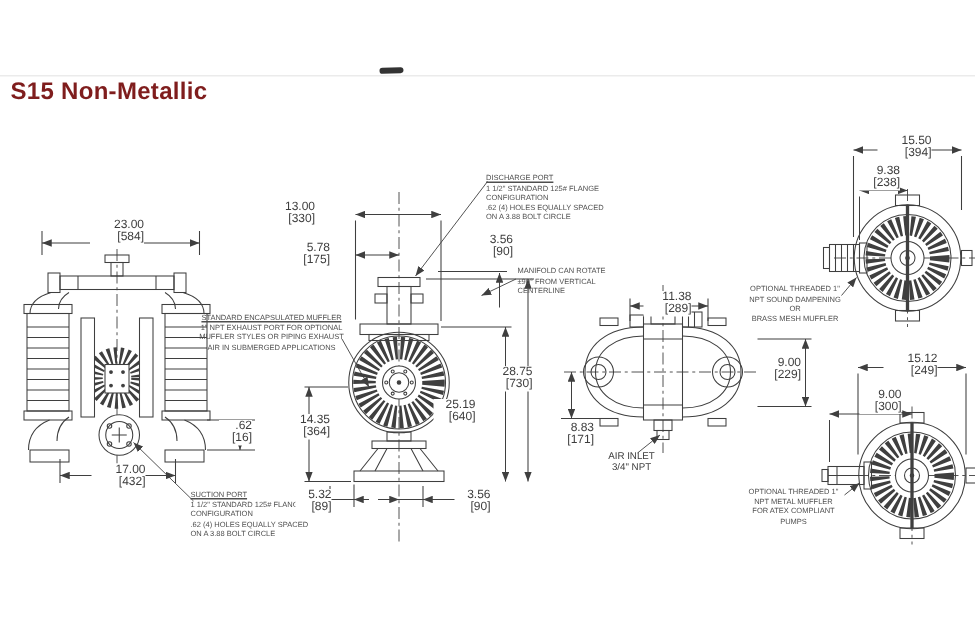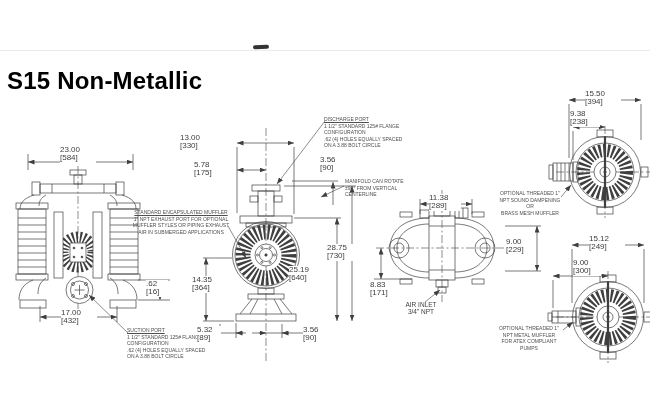--- a/index.html
+++ b/index.html
@@ -1,23 +1,23 @@
 <!DOCTYPE html>
 <html><head>
 <meta charset="utf-8">
 <style>
   html,body{margin:0;padding:0;background:#fff;}
   #stage{position:relative;width:650px;height:417px;background:#ffffff;overflow:hidden;
          font-family:"Liberation Sans",sans-serif;color:#222;}
   #art{position:absolute;left:0;top:0;}
   .divider{position:absolute;left:0;top:50px;width:650px;height:1px;background:#ebebeb;}
   .smudge{position:absolute;left:253px;top:45px;width:16px;height:4px;background:#333;border-radius:2px;transform:rotate(-2deg);}
-  .title{position:absolute;left:7px;top:67px;font-size:24px;font-weight:700;color:#000000;letter-spacing:.2px;}
+  .title{position:absolute;left:7px;top:53px;font-size:16px;font-weight:700;color:#7f1d1d;letter-spacing:.2px;}
   .subtitle{position:absolute;left:8px;top:77px;font-size:8.7px;color:#222;white-space:pre;}
-  .dim{position:absolute;font-size:8px;line-height:1.05;color:#3d3d3d;text-align:left;background:#fff;}
+  .dim{position:absolute;font-size:8px;line-height:1.05;color:#3d3d3d;text-align:right;background:#fff;}
   .note{position:absolute;font-size:5px;line-height:1.3;color:#4f4f4f;}
   .note.center{text-align:center;}
   .note .u{text-decoration:underline;}
   .lbl-air{position:absolute;font-size:6.5px;line-height:1.15;color:#3d3d3d;text-align:center;}
 </style>
 </head>
 <body>
 
 <div id="stage">
 

